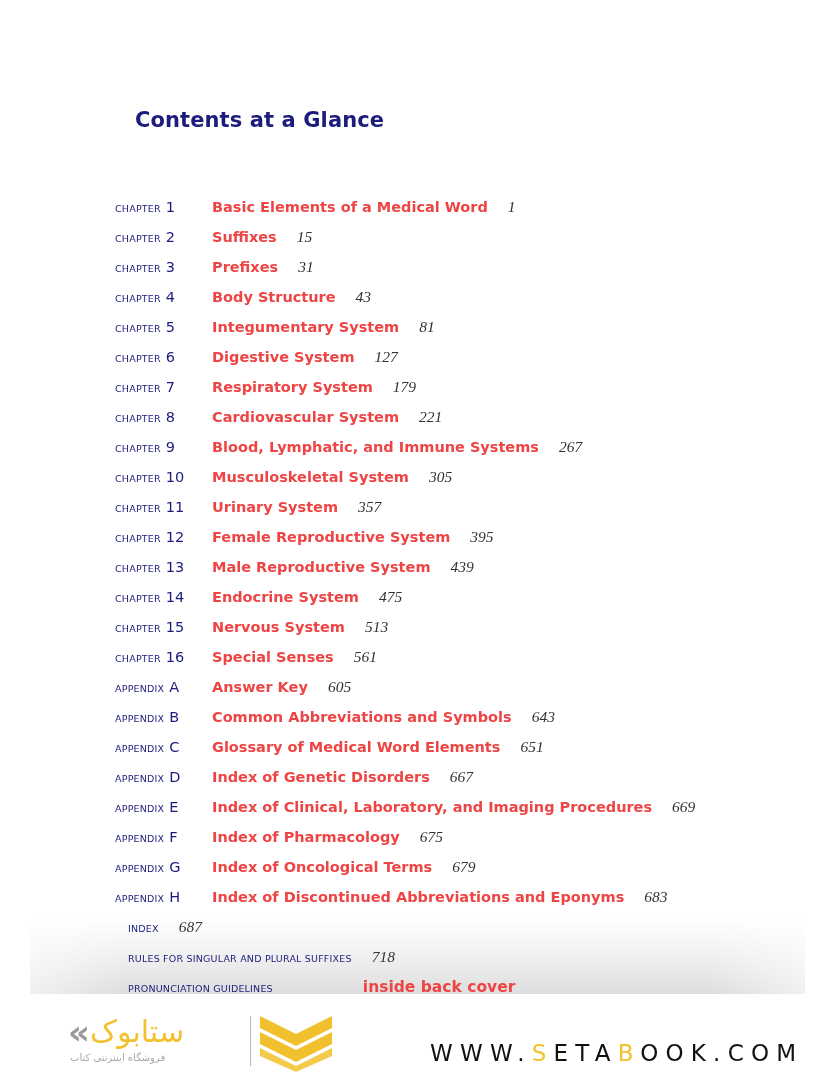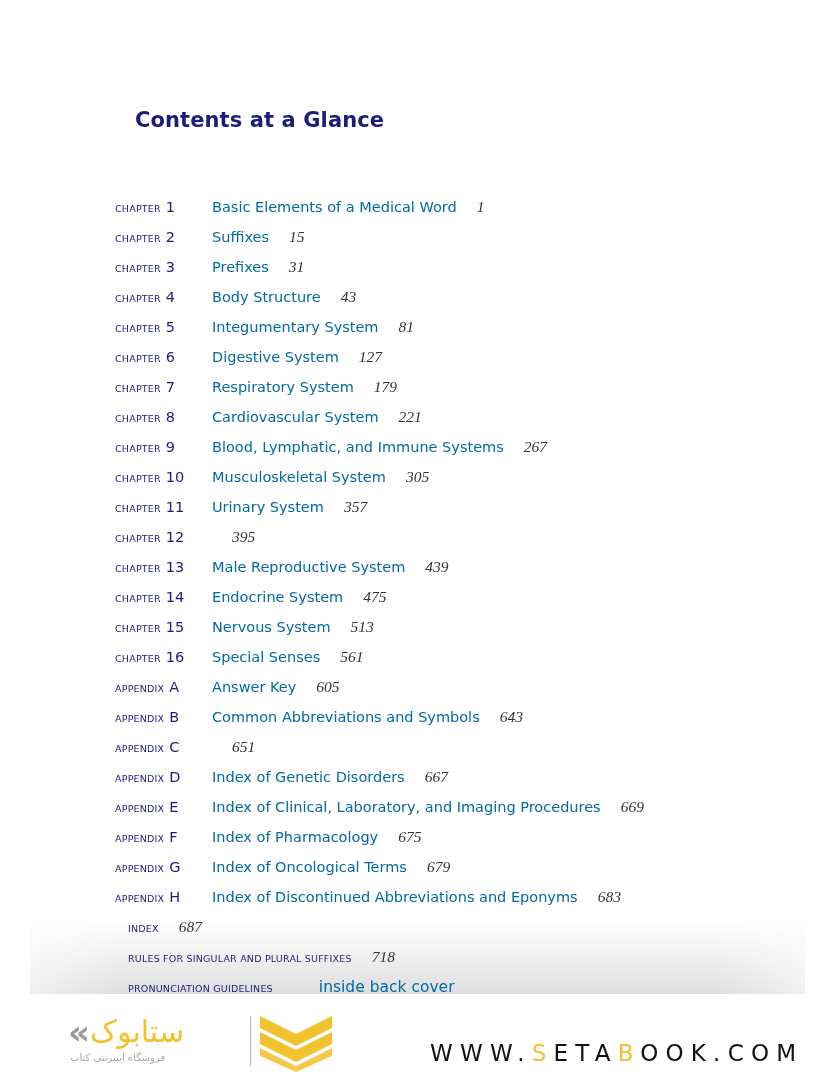--- a/index.html
+++ b/index.html
@@ -37,31 +37,31 @@
       font-family: "DejaVu Sans", sans-serif;
       font-size: 9.5px; letter-spacing: 0.2px; text-transform: uppercase;
       color: #1c1c7c;
     }
     .toc-num {
       font-family: "DejaVu Sans", sans-serif;
       font-size: 14.5px; margin-left: 5px; color: #1c1c7c;
     }
     .toc-title {
       font-family: "DejaVu Sans", sans-serif;
-      font-weight: normal; font-size: 14.5px; color: #0369a1;
+      font-weight: bold; font-size: 14.5px; color: #ef4444;
       letter-spacing: 0;
     }
     .toc-page {
       font-family: "Liberation Serif", serif;
       font-style: italic; font-size: 15.5px; color: #333333;
       margin-left: 20px;
     }
     .toc-row.misc .toc-label { width: auto; }
     .toc-row.misc .toc-kind { margin-right: 20px; padding-left: 13px; }
-    .toc-row.pron .toc-kind { margin-right: 46px; }
+    .toc-row.pron .toc-kind { margin-right: 90px; }
     .toc-row.pron .toc-title { font-size: 15.5px; }
 
     
     .footer { position: absolute; left: 0; top: 996px; width: 834px; height: 84px; background: #ffffff; }
     .logo { position: absolute; left: 68px; top: 16px; width: 260px; height: 62px; }
     .logo-word {
       position: absolute; left: 0; top: 0; height: 40px; display: flex; align-items: center;
     }
     .logo-chevrons { color: #9a9a9a; font-family: "DejaVu Sans", sans-serif; font-weight: bold; font-size: 34px; letter-spacing: -6px; line-height: 1; }
     .logo-yellow { color: #f2c12e; font-family: "DejaVu Sans", sans-serif; font-weight: normal; font-size: 36px; line-height: 1; }
@@ -178,20 +178,21 @@
         <span class="toc-num">11</span>
       </span>
     <span class="toc-title">Urinary System</span>
     <span class="toc-page">357</span>
   </div>
   <div class="toc-row" style="top:528px;">
     <span class="toc-label">
         <span class="toc-kind">Chapter</span>
         <span class="toc-num">12</span>
       </span>
+    <span class="toc-title">Female Reproductive System</span>
     <span class="toc-page">395</span>
   </div>
   <div class="toc-row" style="top:558px;">
     <span class="toc-label">
         <span class="toc-kind">Chapter</span>
         <span class="toc-num">13</span>
       </span>
     <span class="toc-title">Male Reproductive System</span>
     <span class="toc-page">439</span>
   </div>
@@ -233,20 +234,21 @@
         <span class="toc-num">B</span>
       </span>
     <span class="toc-title">Common Abbreviations and Symbols</span>
     <span class="toc-page">643</span>
   </div>
   <div class="toc-row" style="top:738px;">
     <span class="toc-label">
         <span class="toc-kind">Appendix</span>
         <span class="toc-num">C</span>
       </span>
+    <span class="toc-title">Glossary of Medical Word Elements</span>
     <span class="toc-page">651</span>
   </div>
   <div class="toc-row" style="top:768px;">
     <span class="toc-label">
         <span class="toc-kind">Appendix</span>
         <span class="toc-num">D</span>
       </span>
     <span class="toc-title">Index of Genetic Disorders</span>
     <span class="toc-page">667</span>
   </div>

